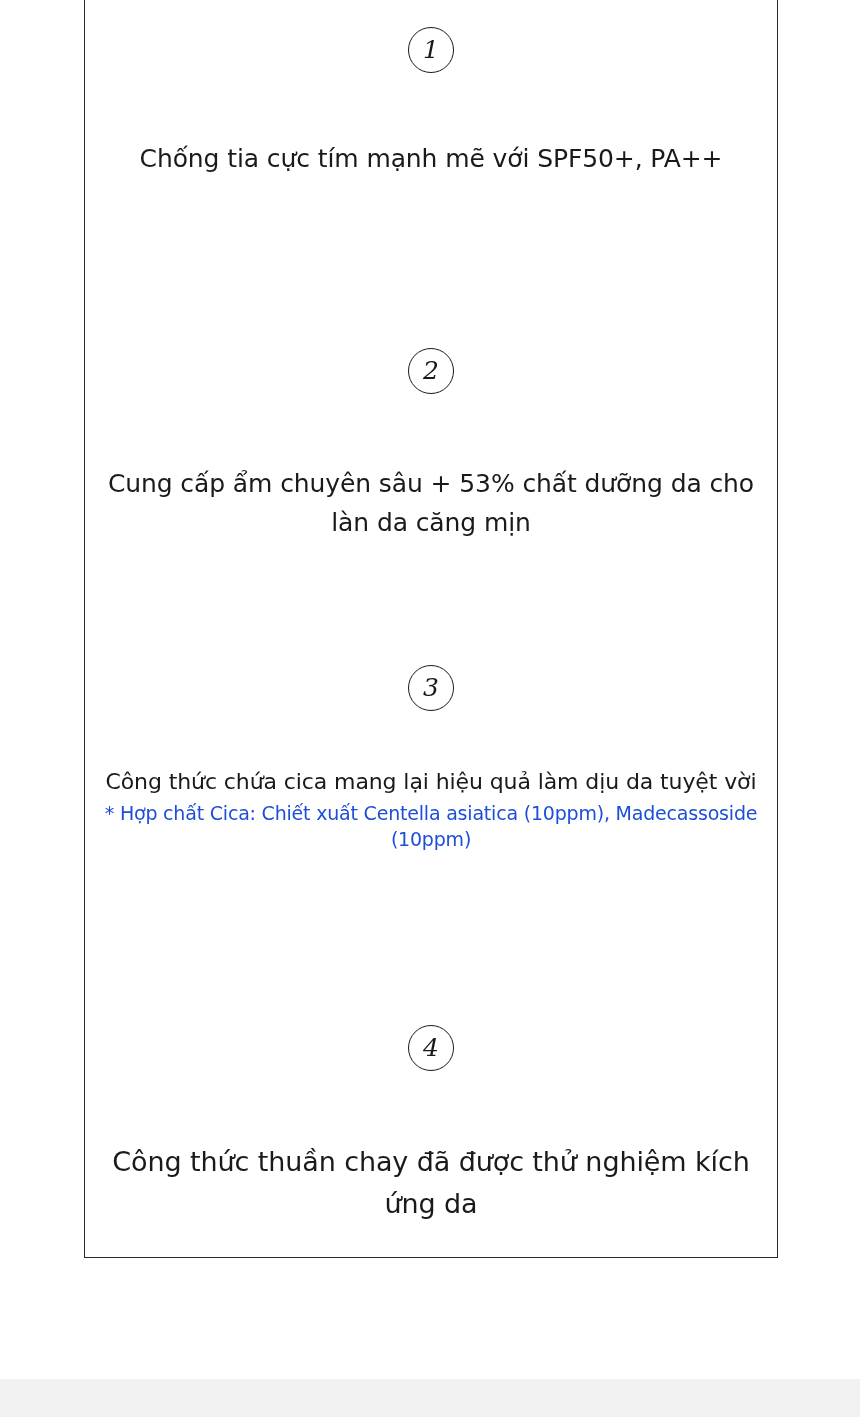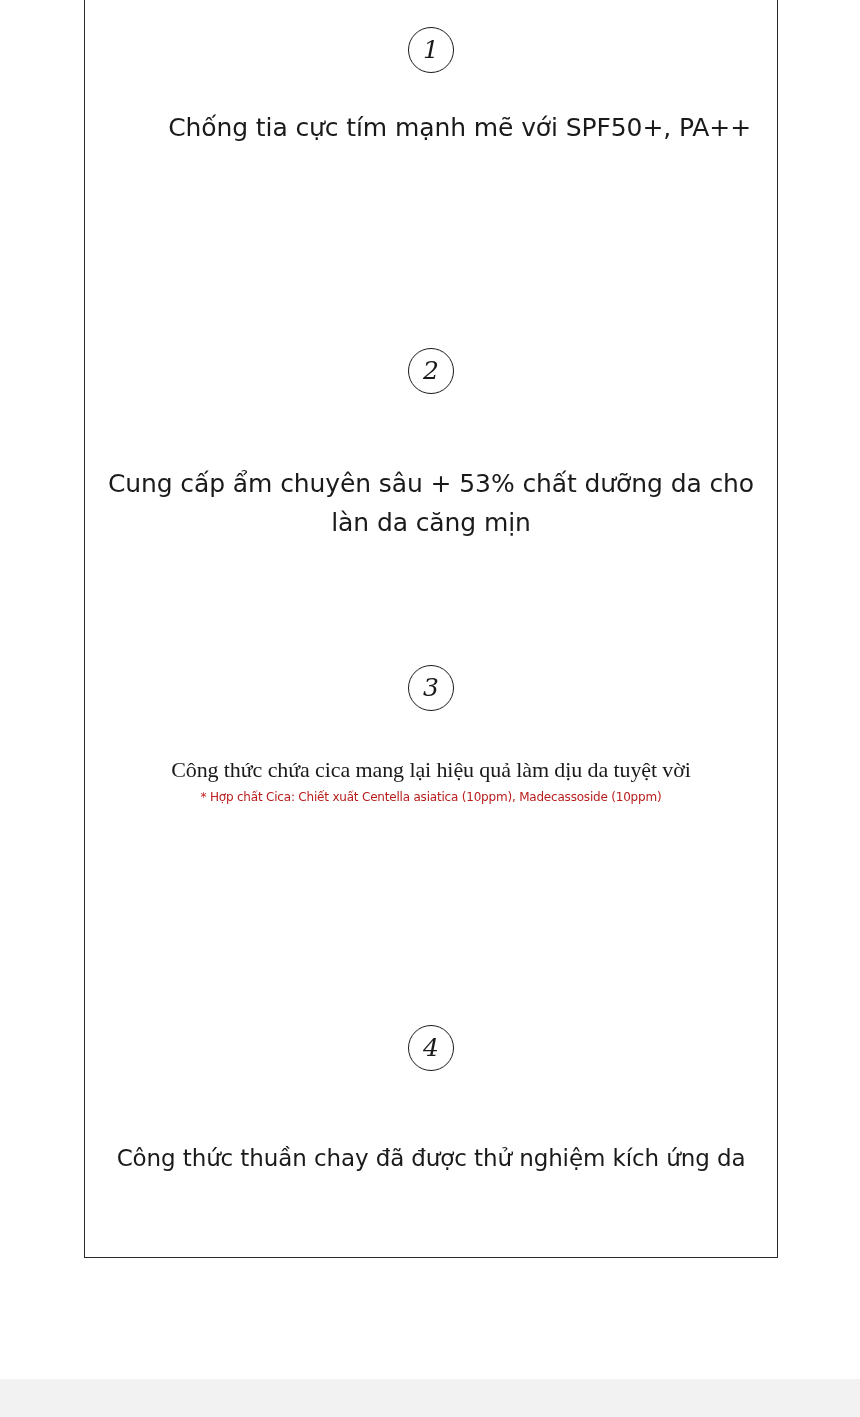--- a/index.html
+++ b/index.html
@@ -65,39 +65,39 @@
   .benefit-text {
     margin: 0 auto;
     font-size: 25px;
     line-height: 1.56;
     color: #1a1a1a;
     letter-spacing: -0.1px;
   }
 
   .benefit-note {
     margin: 2px auto 0;
-    font-size: 12px;
+    font-size: 19px;
     line-height: 1.35;
-    color: #b91c1c;
+    color: #1d4ed8;
     letter-spacing: -0.2px;
   }
 
   
   #block-1 { top: 27px; }
-  #block-1 .benefit-text { margin-top: 35px; width: 640px; text-align: right; }
+  #block-1 .benefit-text { margin-top: 66px; width: 640px; }
 
   #block-2 { top: 348px; }
   #block-2 .benefit-text { margin-top: 70px; width: 680px; }
 
   #block-3 { top: 665px; }
-  #block-3 .benefit-text { margin-top: 42px; width: 660px; font-size: 22px; font-family: Liberation Serif, serif; }
+  #block-3 .benefit-text { margin-top: 54px; width: 660px; font-size: 22px; }
   #block-3 .benefit-note { width: 660px; }
 
   #block-4 { top: 1025px; }
-  #block-4 .benefit-text { margin-top: 70px; width: 660px; font-size: 23px; }
+  #block-4 .benefit-text { margin-top: 70px; width: 660px; font-size: 27px; }
 
   .footer-band {
     position: absolute;
     left: 0;
     right: 0;
     bottom: 0;
     height: 38px;
     background: #f2f2f2;
   }
 </style>

